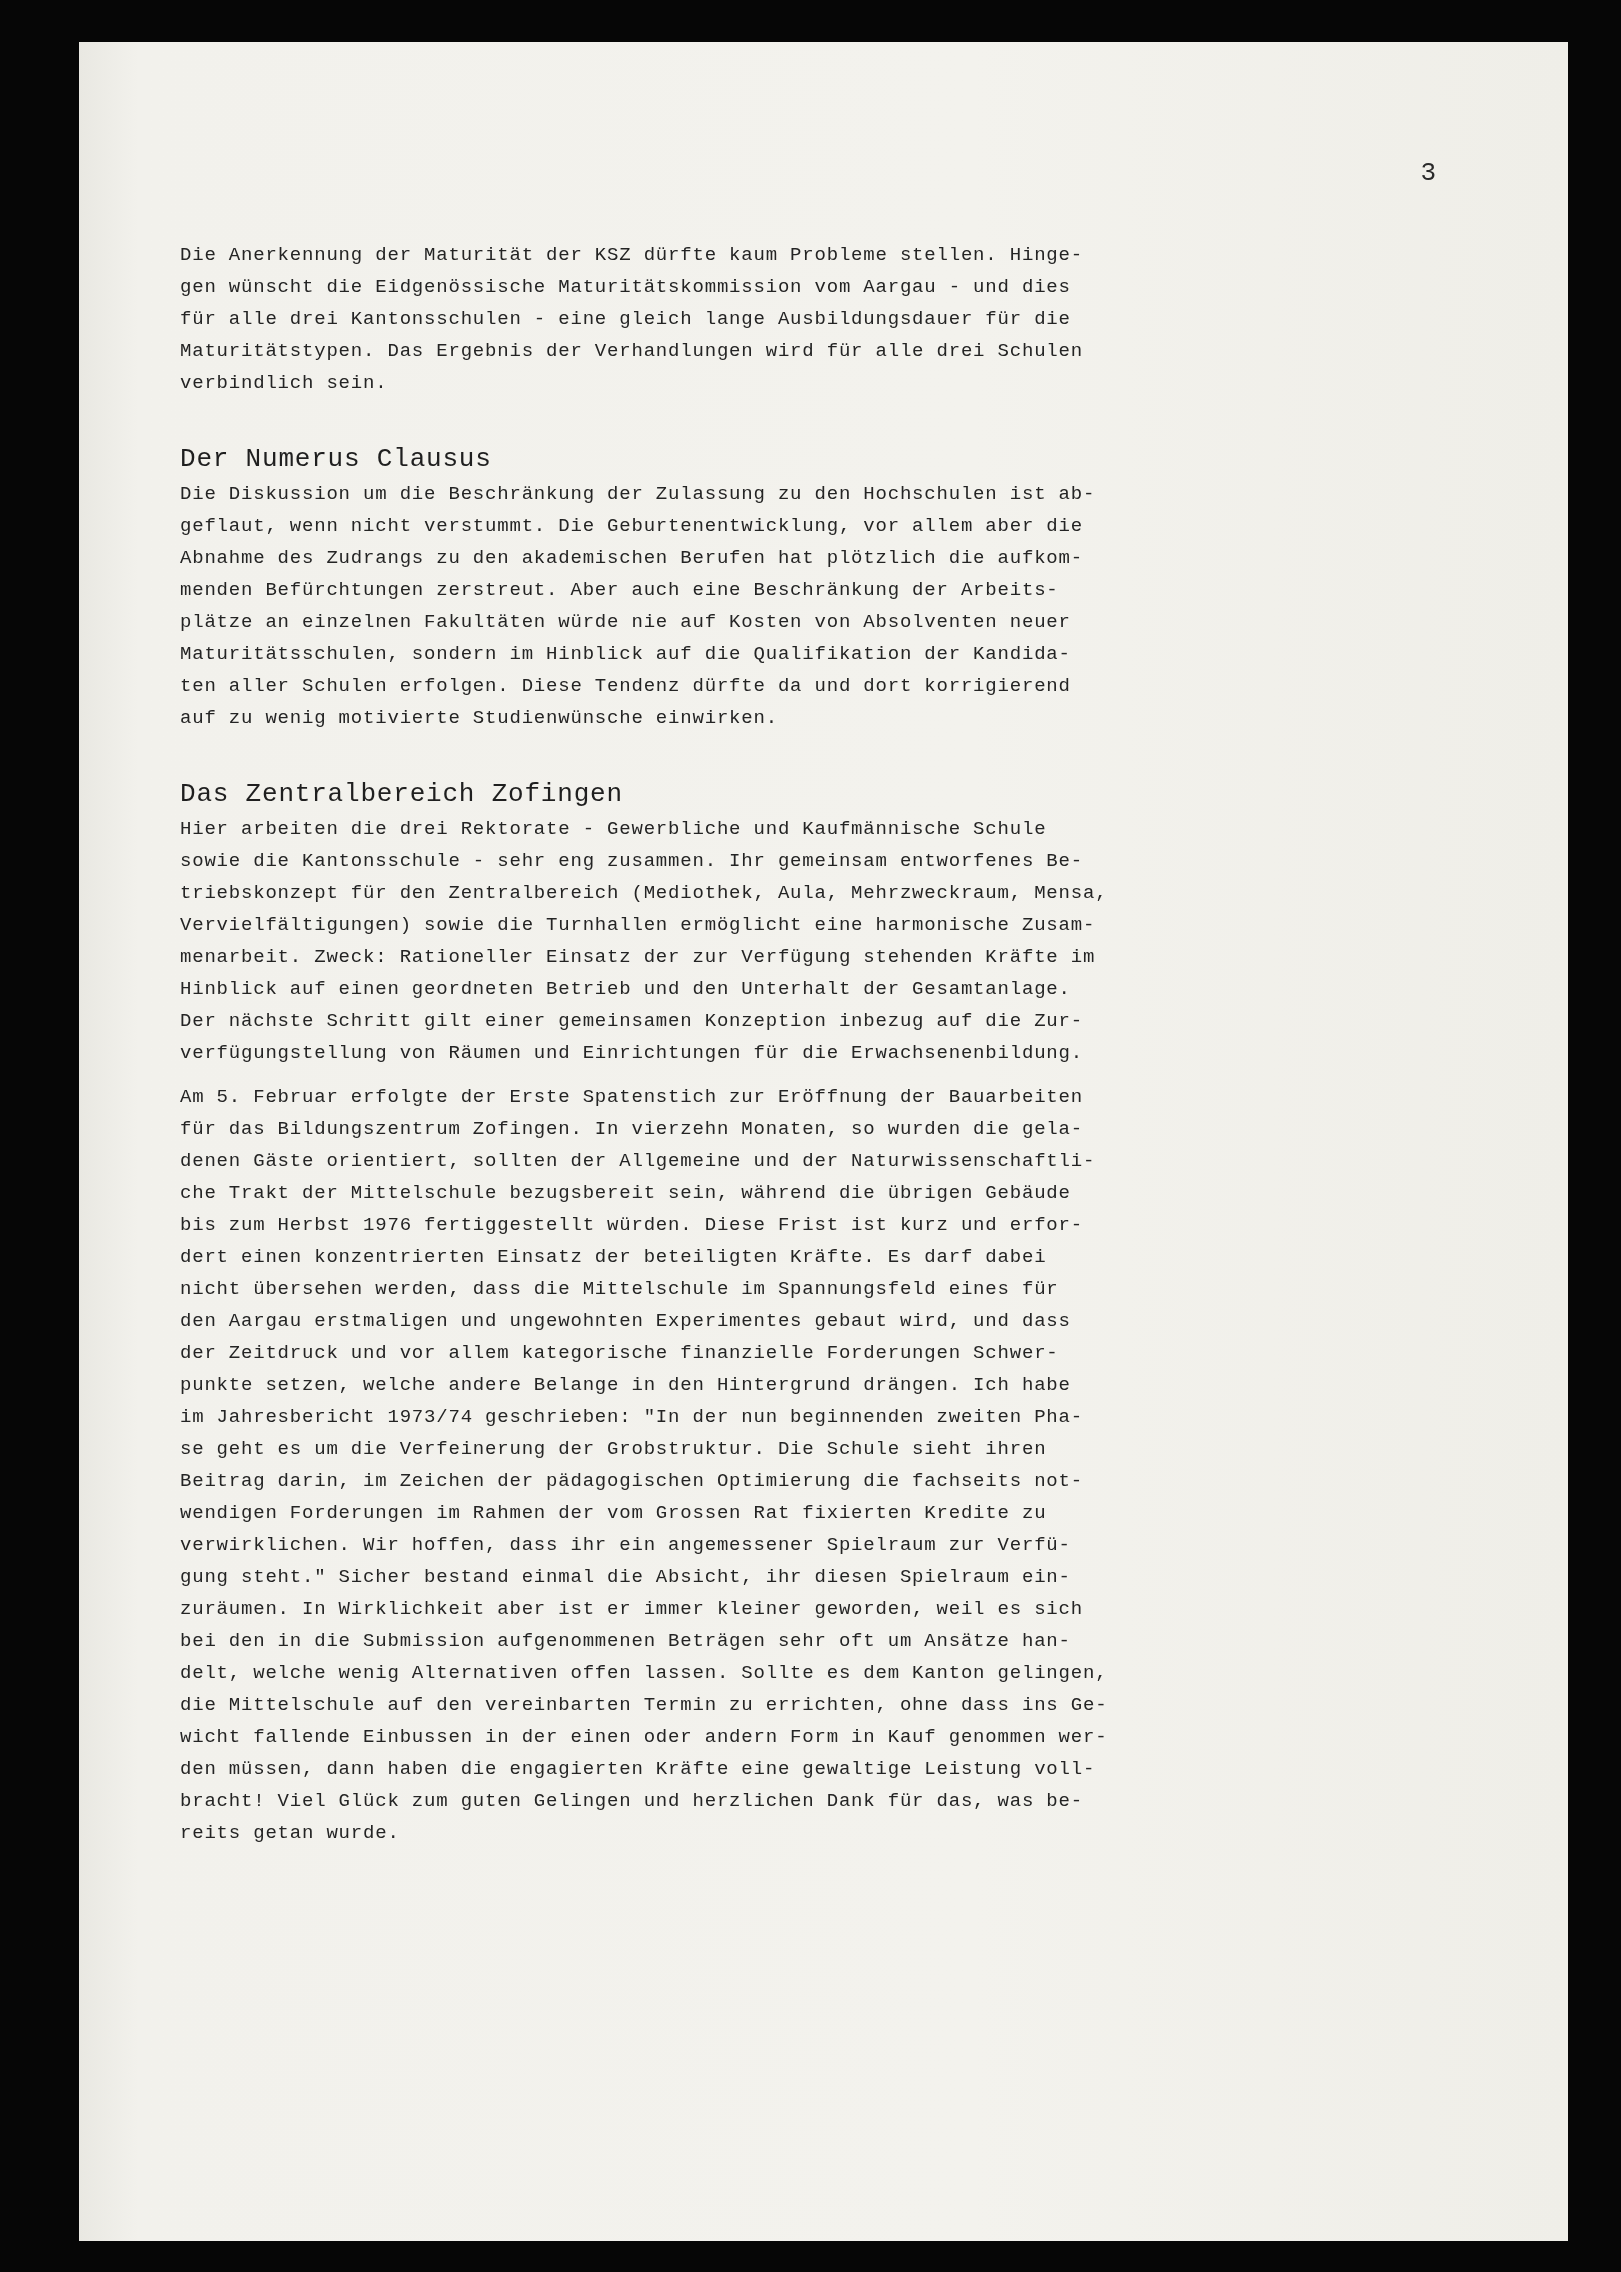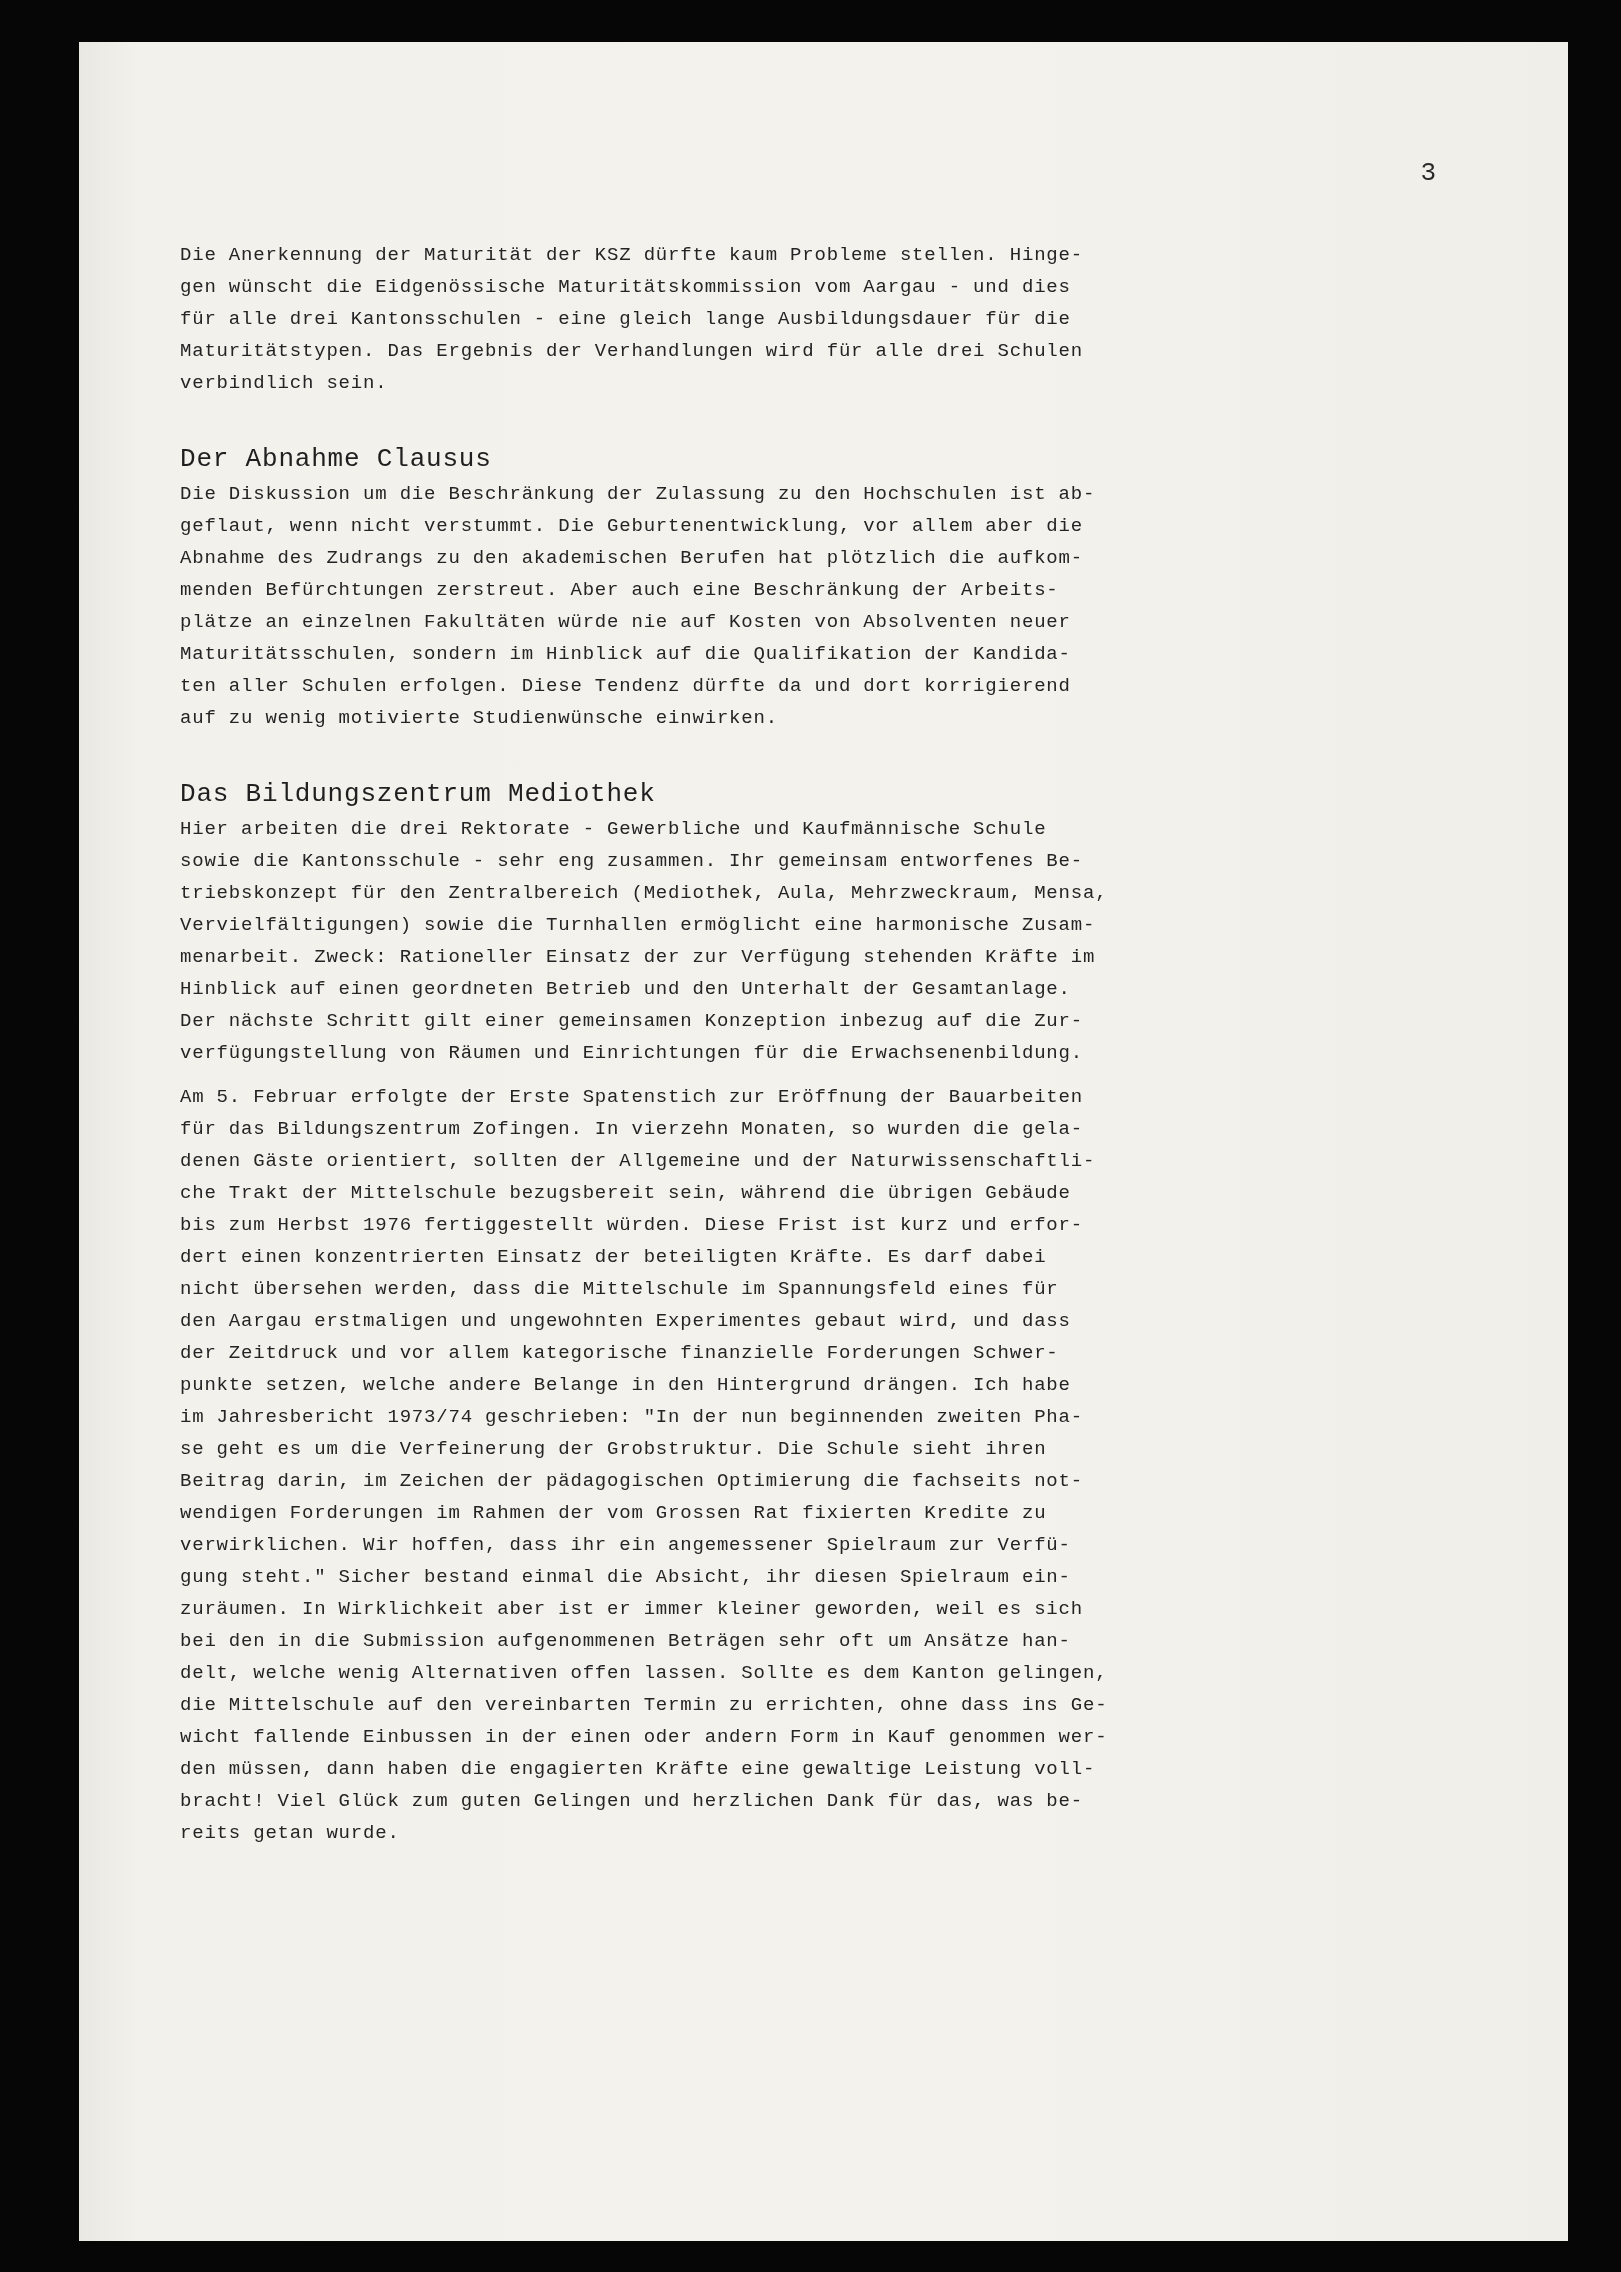--- a/index.html
+++ b/index.html
@@ -66,32 +66,32 @@
     <div class="page-number">3</div>
 
     <div class="content">
 
       <p class="para">Die Anerkennung der Maturität der KSZ dürfte kaum Probleme stellen. Hinge-
 gen wünscht die Eidgenössische Maturitätskommission vom Aargau - und dies
 für alle drei Kantonsschulen - eine gleich lange Ausbildungsdauer für die
 Maturitätstypen. Das Ergebnis der Verhandlungen wird für alle drei Schulen
 verbindlich sein.</p>
 
-      <h2 class="heading">Der Abnahme Clausus</h2>
+      <h2 class="heading">Der Numerus Clausus</h2>
 
       <p class="para">Die Diskussion um die Beschränkung der Zulassung zu den Hochschulen ist ab-
 geflaut, wenn nicht verstummt. Die Geburtenentwicklung, vor allem aber die
 Abnahme des Zudrangs zu den akademischen Berufen hat plötzlich die aufkom-
 menden Befürchtungen zerstreut. Aber auch eine Beschränkung der Arbeits-
 plätze an einzelnen Fakultäten würde nie auf Kosten von Absolventen neuer
 Maturitätsschulen, sondern im Hinblick auf die Qualifikation der Kandida-
 ten aller Schulen erfolgen. Diese Tendenz dürfte da und dort korrigierend
 auf zu wenig motivierte Studienwünsche einwirken.</p>
 
-      <h2 class="heading">Das Bildungszentrum Mediothek</h2>
+      <h2 class="heading">Das Zentralbereich Zofingen</h2>
 
       <p class="para">Hier arbeiten die drei Rektorate - Gewerbliche und Kaufmännische Schule
 sowie die Kantonsschule - sehr eng zusammen. Ihr gemeinsam entworfenes Be-
 triebskonzept für den Zentralbereich (Mediothek, Aula, Mehrzweckraum, Mensa,
 Vervielfältigungen) sowie die Turnhallen ermöglicht eine harmonische Zusam-
 menarbeit. Zweck: Rationeller Einsatz der zur Verfügung stehenden Kräfte im
 Hinblick auf einen geordneten Betrieb und den Unterhalt der Gesamtanlage.
 Der nächste Schritt gilt einer gemeinsamen Konzeption inbezug auf die Zur-
 verfügungstellung von Räumen und Einrichtungen für die Erwachsenenbildung.</p>
 

